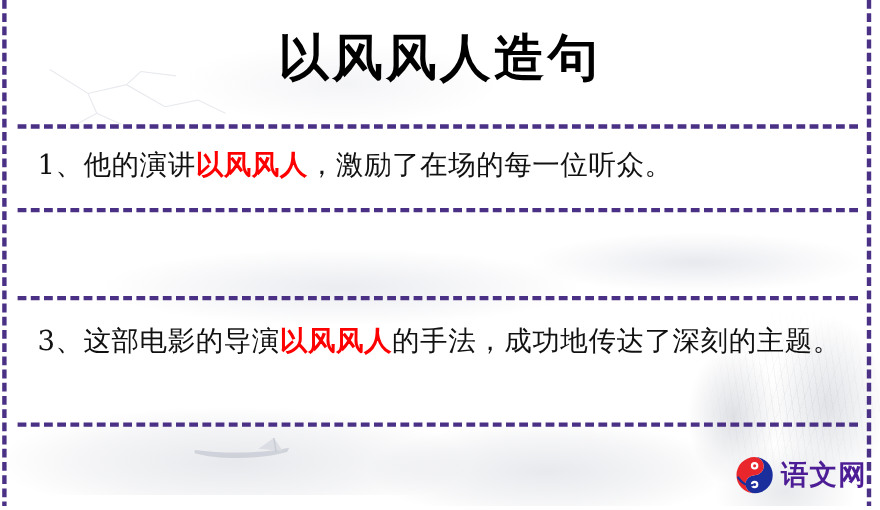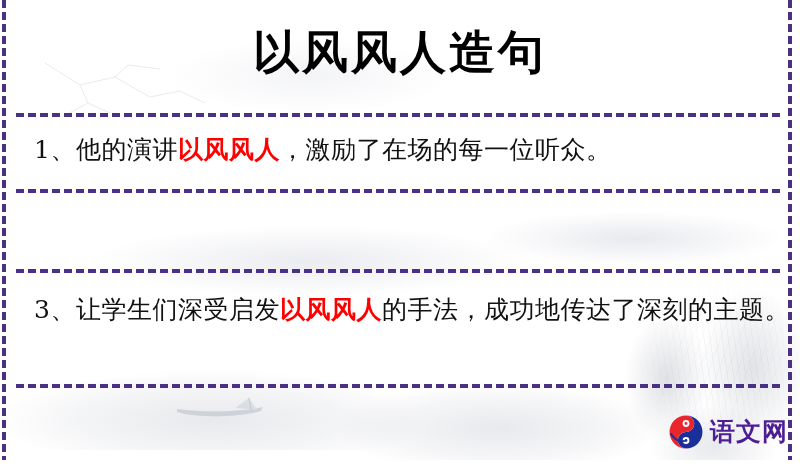--- a/index.html
+++ b/index.html
@@ -232,21 +232,21 @@
   <div class="rule rule-1"></div>
   <div class="rule rule-2"></div>
   <div class="rule rule-3"></div>
 
   <div class="sentence s-0">
     <span>1、</span><span>他的演讲</span><span class="idiom">以风风人</span><span>，激励了在场的每一位听众。</span>
   </div>
 
 
   <div class="sentence s-2">
-    <span>3、</span><span>让学生们深受启发</span><span class="idiom">以风风人</span><span>的手法，成功地传达了深刻的主题。</span>
+    <span>3、</span><span>这部电影的导演</span><span class="idiom">以风风人</span><span>的手法，成功地传达了深刻的主题。</span>
   </div>
 
   <div class="logo">
     <span class="logo-mark">
       <svg width="36" height="36" viewBox="0 0 36 36" aria-hidden="true">
         <circle cx="18" cy="18" r="16.5" fill="#ffffff"></circle>
         <path d="M18,1.5 A16.5,16.5 0 0 1 18,34.5 A8.25,8.25 0 0 1 18,18 A8.25,8.25 0 0 0 18,1.5 Z" fill="#1b2f9c"></path>
         <path d="M18,34.5 A16.5,16.5 0 0 1 18,1.5 A8.25,8.25 0 0 1 18,18 A8.25,8.25 0 0 0 18,34.5 Z" fill="#e8262b"></path>
         <circle cx="18" cy="9.5" r="3.4" fill="#ffffff"></circle>
         <circle cx="18" cy="26.5" r="3.4" fill="#ffffff"></circle>

